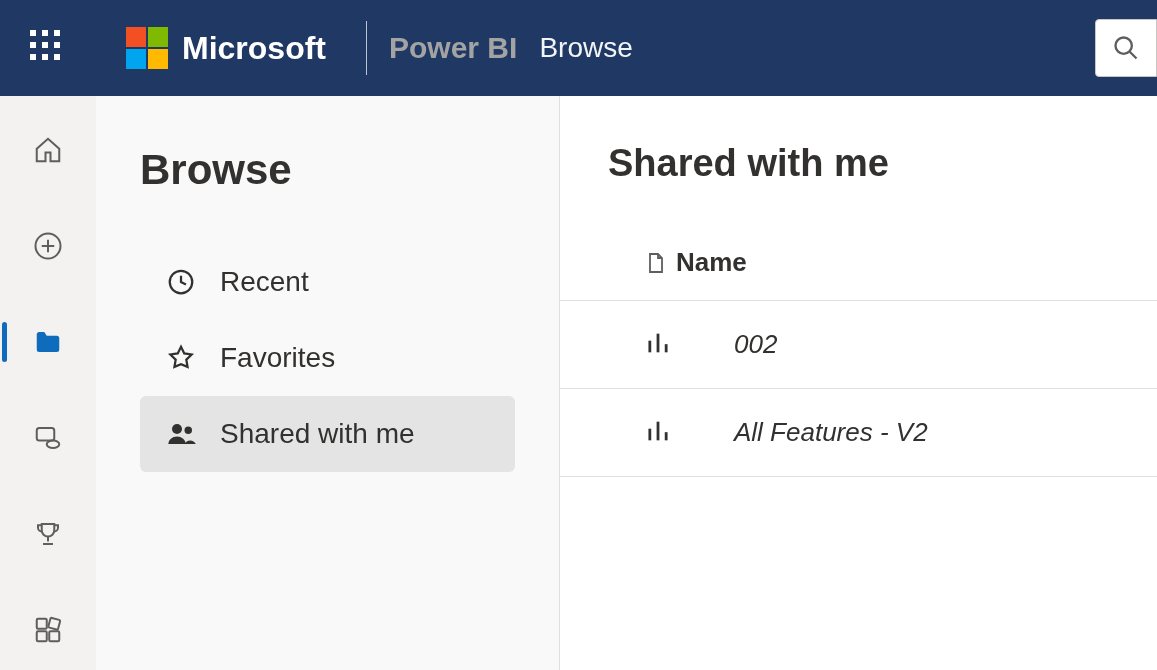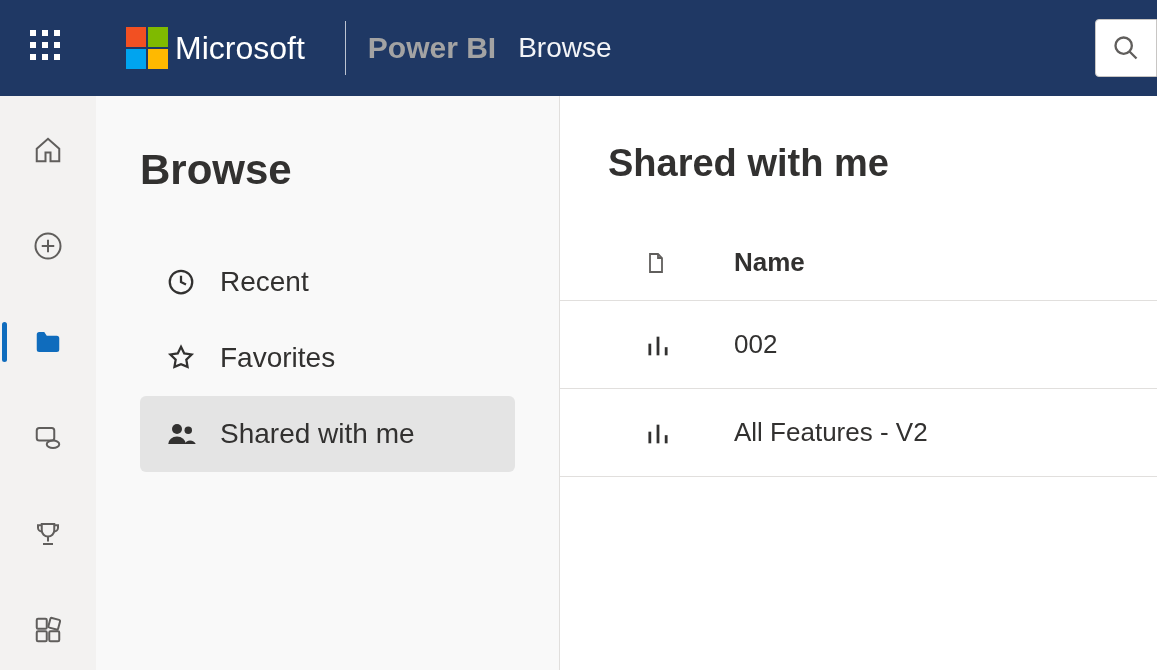--- a/index.html
+++ b/index.html
@@ -8,21 +8,21 @@
     
     .header { height: 96px; background: #1f3864; display: flex; align-items: center; padding-left: 30px; }
     .waffle { width: 36px; height: 36px; display: grid; grid-template-columns: repeat(3, 6px); grid-template-rows: repeat(3, 6px); gap: 6px; cursor: pointer; }
     .waffle span { background: #fff; width: 6px; height: 6px; }
     .logo-block { display: flex; align-items: center; margin-left: 60px; }
     .ms-logo { display: grid; grid-template-columns: 20px 20px; grid-template-rows: 20px 20px; gap: 2px; }
     .ms-logo .r { background: #f25022; }
     .ms-logo .g { background: #7fba00; }
     .ms-logo .b { background: #00a4ef; }
     .ms-logo .y { background: #ffb900; }
-    .ms-name { color: #fff; font-size: 32px; font-weight: 400; margin-left: 7px; }
+    .ms-name { color: #fff; font-size: 32px; font-weight: 700; margin-left: 14px; }
     .vdiv { width: 1px; height: 54px; background: rgba(255,255,255,0.7); margin: 0 22px 0 40px; }
     .app-name { color: #a3a3a3; font-size: 30px; font-weight: 700; }
     .app-sub  { color: #fff; font-size: 28px; font-weight: 400; margin-left: 22px; opacity: 0.95; }
     .search-btn { margin-left: auto; background: #fff; border: 1px solid #c8c6c4; border-radius: 4px 0 0 4px; width: 62px; height: 58px; display: flex; align-items: center; justify-content: center; cursor: pointer; }
 
     
     .body-area { display: flex; height: calc(670px - 96px); }
 
     
     .rail { width: 96px; background: #f3f2f1; display: flex; flex-direction: column; align-items: center; padding-top: 30px; gap: 48px; position: relative; }
@@ -36,22 +36,22 @@
     .panel-item { display: flex; align-items: center; padding: 22px 26px; border-radius: 6px; cursor: pointer; }
     .panel-item.active { background: #e4e4e4; }
     .panel-item .picon { width: 32px; display: flex; color: #323130; }
     .panel-item .plabel { font-size: 28px; color: #323130; margin-left: 22px; }
 
     
     .content { flex: 1; background: #fff; padding: 46px 0 0 0; overflow: hidden; }
     .content-title { font-size: 38px; font-weight: 600; color: #323130; margin-left: 48px; margin-bottom: 40px; }
     .table-head { display: flex; align-items: center; padding: 22px 0 22px 84px; border-bottom: 1px solid #e1dfdd; }
     .th-icon { width: 32px; display:flex; color: #605e5c; }
-    .th-name { font-size: 26px; font-weight: 600; color: #323130; margin-left: 58px; }
-    .row { display: flex; align-items: flex-end; padding: 28px 0 28px 84px; border-bottom: 1px solid #e1dfdd; cursor: pointer; }
+    .th-name { font-size: 26px; font-weight: 600; color: #323130; }
+    .row { display: flex; align-items: flex-start; padding: 28px 0 28px 84px; border-bottom: 1px solid #e1dfdd; cursor: pointer; font-style: italic; }
     .row-icon { width: 32px; display:flex; color: #323130; }
     .row .row-name { font-size: 26px; color: #323130; margin-left: 58px; }
   </style>
 </head>
 <body>
 
 <header class="header">
   <div class="waffle">
     <span></span>
       <span></span>

